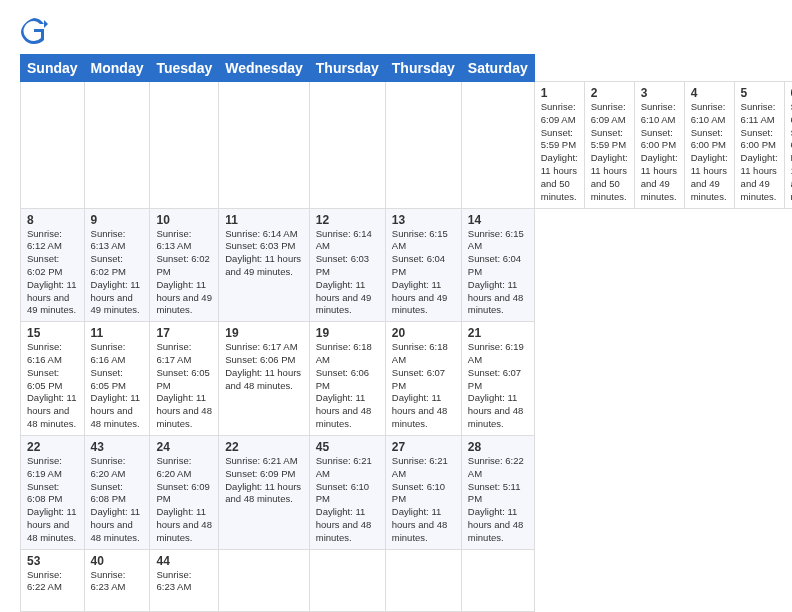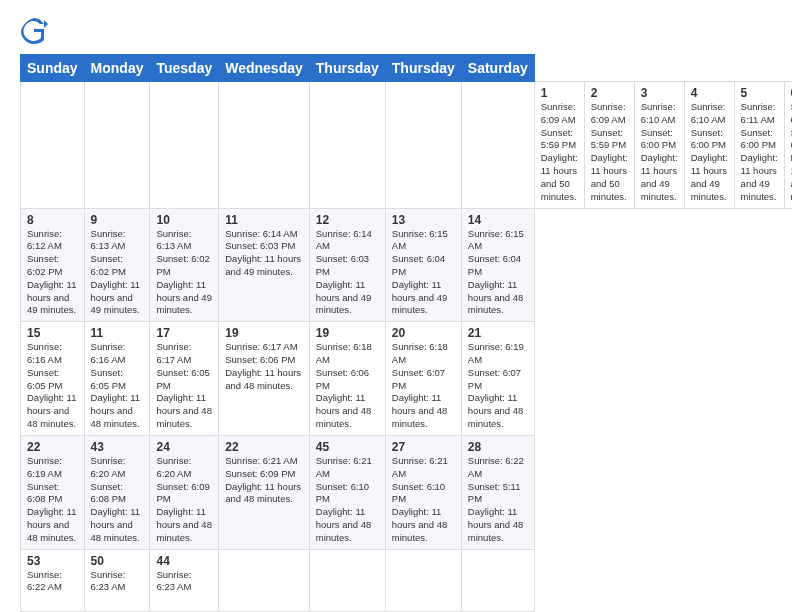--- a/index.html
+++ b/index.html
@@ -376,21 +376,21 @@
         <tr>
           <td>
         <span class="day-num">53</span>
         <div class="day-info">
           <span>Sunrise: 6:22 AM</span><br>
           <br>
           
         </div>
       </td>
           <td>
-        <span class="day-num">50</span>
+        <span class="day-num">40</span>
         <div class="day-info">
           <span>Sunrise: 6:23 AM</span><br>
           <br>
           
         </div>
       </td>
           <td>
         <span class="day-num">44</span>
         <div class="day-info">
           <span>Sunrise: 6:23 AM</span><br>

